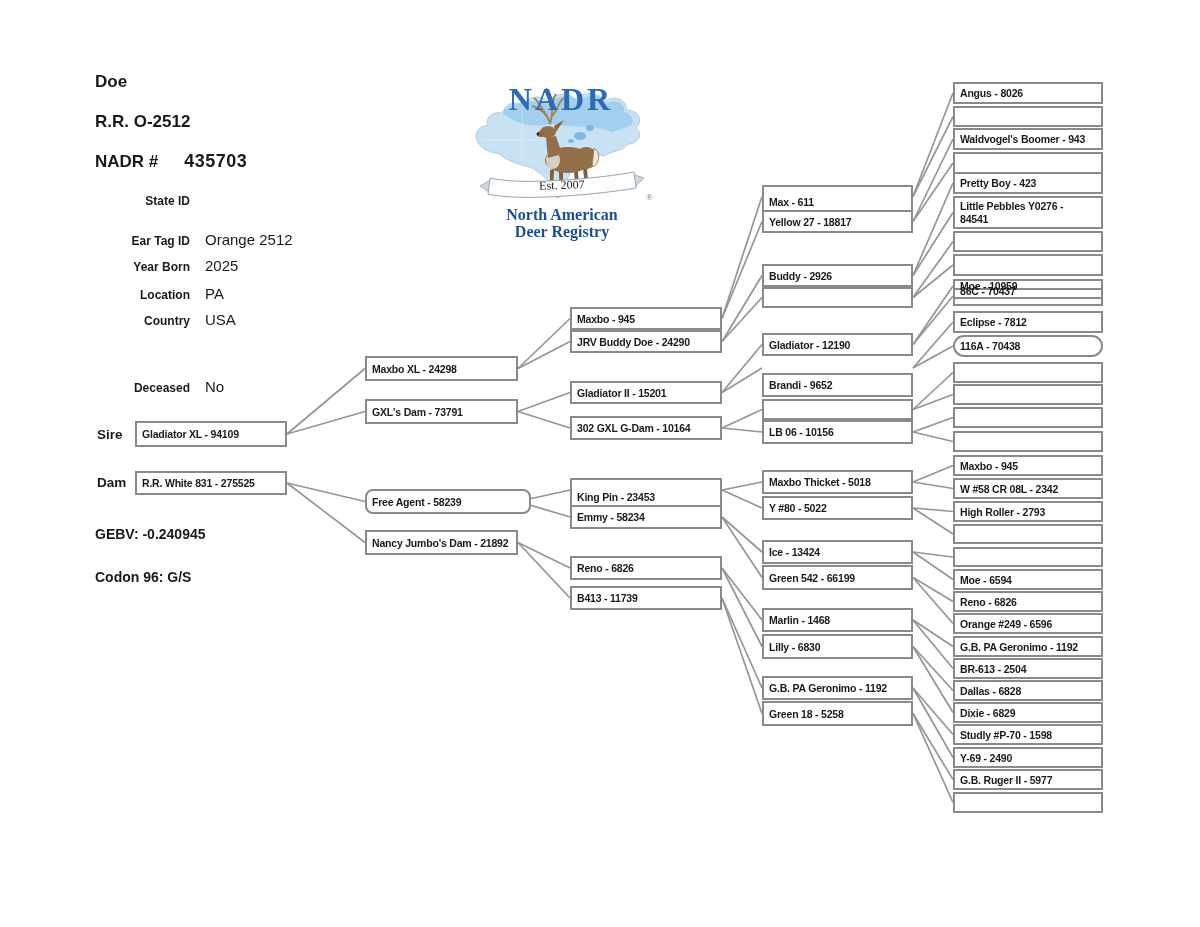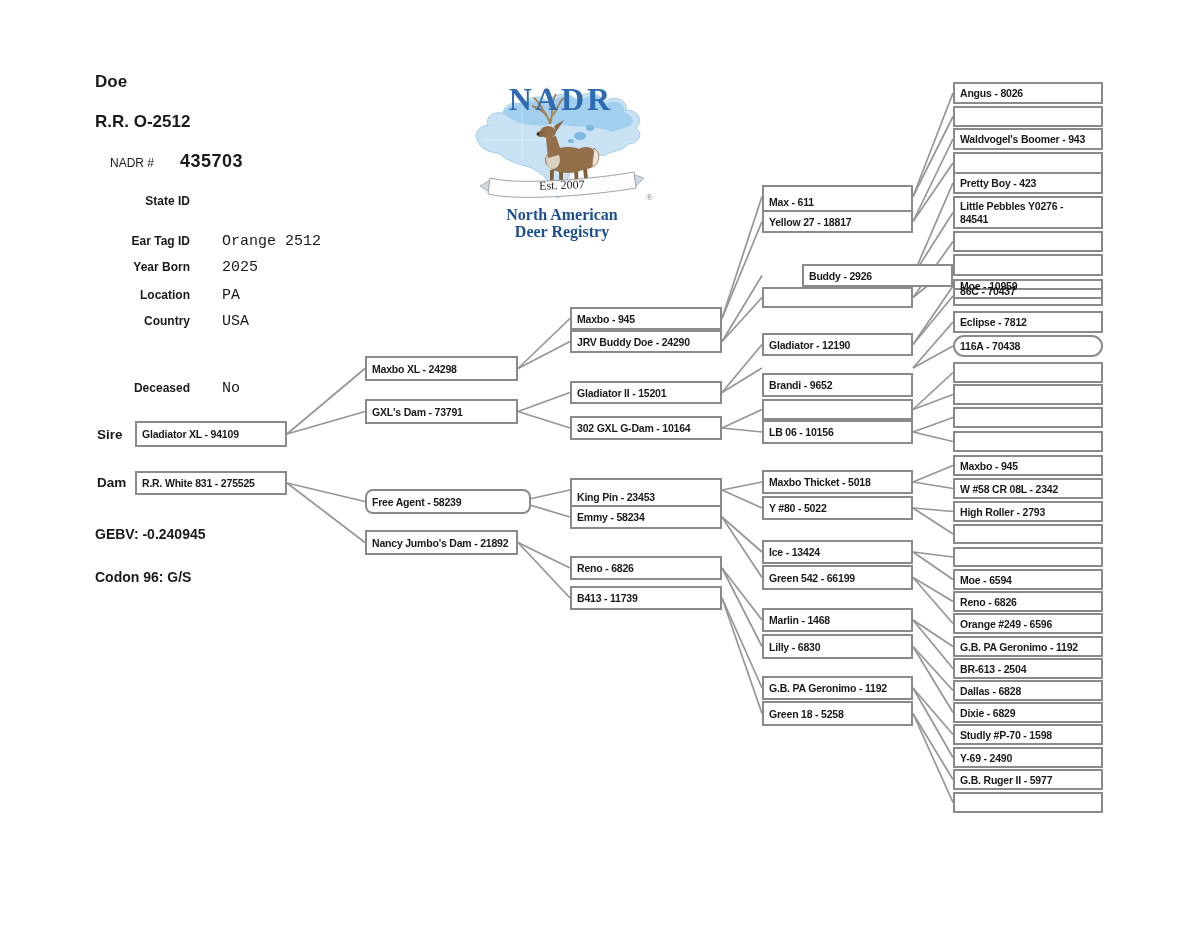--- a/index.html
+++ b/index.html
@@ -1,24 +1,24 @@
 <!DOCTYPE html>
 <html><head>
 <meta charset="utf-8">
 <style>
   html,body{margin:0;padding:0;background:#ffffff;}
   .page{position:relative;width:1200px;height:927px;background:#fff;overflow:hidden;
         font-family:"Liberation Sans", sans-serif;color:#1a1a1a;}
   .abs{position:absolute;}
   .title{font-size:17px;font-weight:bold;}
-  .nadr-line{font-size:12px;font-weight:normal;margin-left:15px;}
+  .nadr-line{font-size:17px;font-weight:bold;}
   .nadr-num{font-size:18px;font-weight:bold;margin-left:26px;letter-spacing:.5px;}
   .irow{position:absolute;left:70px;width:420px;white-space:nowrap;}
   .irow .lbl{display:inline-block;width:120px;text-align:right;font-weight:bold;font-size:12px;}
-  .irow .val{font-size:15px;margin-left:32px;font-family:Liberation Mono, monospace;}
+  .irow .val{font-size:15px;margin-left:15px;}
   .side-label{position:absolute;font-size:13.5px;font-weight:bold;}
   .gen-line{position:absolute;font-size:14px;font-weight:bold;}
   .pnode{position:absolute;box-sizing:border-box;border:2px solid #8a8a8a;background:#fff;
          font-size:10.5px;font-weight:bold;letter-spacing:-0.2px;display:flex;align-items:center;
          padding-left:5px;color:#1a1a1a;overflow:visible;}
   .pnode.two-line{flex-direction:column;align-items:flex-start;justify-content:flex-start;
          padding-top:2px;line-height:13px;}
   .pnode.crossed{display:block;padding:0;}
   .pnode.crossed .cline{position:absolute;left:-2px;right:-2px;height:2px;background:#8a8a8a;}
   .pnode.crossed .ctxt{position:absolute;left:5px;line-height:12px;white-space:nowrap;}
@@ -179,21 +179,21 @@
       <div class="pnode" style="left: 570px; top: 307px; width: 152px; height: 23px;">Maxbo - 945</div>
       <div class="pnode" style="left: 570px; top: 330px; width: 152px; height: 23px;">JRV Buddy Doe - 24290</div>
       <div class="pnode" style="left: 570px; top: 381px; width: 152px; height: 23px;">Gladiator II - 15201</div>
       <div class="pnode" style="left: 570px; top: 416px; width: 152px; height: 24px;">302 GXL G-Dam - 10164</div>
       <div class="pnode" style="left: 570px; top: 478px; width: 152px; height: 37px;">King Pin - 23453</div>
       <div class="pnode" style="left: 570px; top: 505px; width: 152px; height: 24px;">Emmy - 58234</div>
       <div class="pnode" style="left: 570px; top: 556px; width: 152px; height: 24px;">Reno - 6826</div>
       <div class="pnode" style="left: 570px; top: 586px; width: 152px; height: 24px;">B413 - 11739</div>
       <div class="pnode" style="left: 762px; top: 185px; width: 151px; height: 33px;">Max - 611</div>
       <div class="pnode" style="left: 762px; top: 210px; width: 151px; height: 23px;">Yellow 27 - 18817</div>
-      <div class="pnode" style="left: 762px; top: 264px; width: 151px; height: 23px; margin-left: 40px;">Buddy - 2926</div>
+      <div class="pnode" style="left: 762px; top: 264px; width: 151px; height: 23px;">Buddy - 2926</div>
       <div class="pnode" style="left: 762px; top: 287px; width: 151px; height: 21px;"></div>
       <div class="pnode" style="left: 762px; top: 333px; width: 151px; height: 23px;">Gladiator - 12190</div>
       <div class="pnode" style="left: 762px; top: 356px; width: 151px; height: 24px; margin-top: 17px;">Brandi - 9652</div>
       <div class="pnode" style="left: 762px; top: 399px; width: 151px; height: 21px;"></div>
       <div class="pnode" style="left: 762px; top: 420px; width: 151px; height: 24px;">LB 06 - 10156</div>
       <div class="pnode" style="left: 762px; top: 470px; width: 151px; height: 24px;">Maxbo Thicket - 5018</div>
       <div class="pnode" style="left: 762px; top: 496px; width: 151px; height: 24px;">Y #80 - 5022</div>
       <div class="pnode" style="left: 762px; top: 540px; width: 151px; height: 24px;">Ice - 13424</div>
       <div class="pnode" style="left: 762px; top: 565px; width: 151px; height: 25px;">Green 542 - 66199</div>
       <div class="pnode" style="left: 762px; top: 608px; width: 151px; height: 24px;">Marlin - 1468</div>

